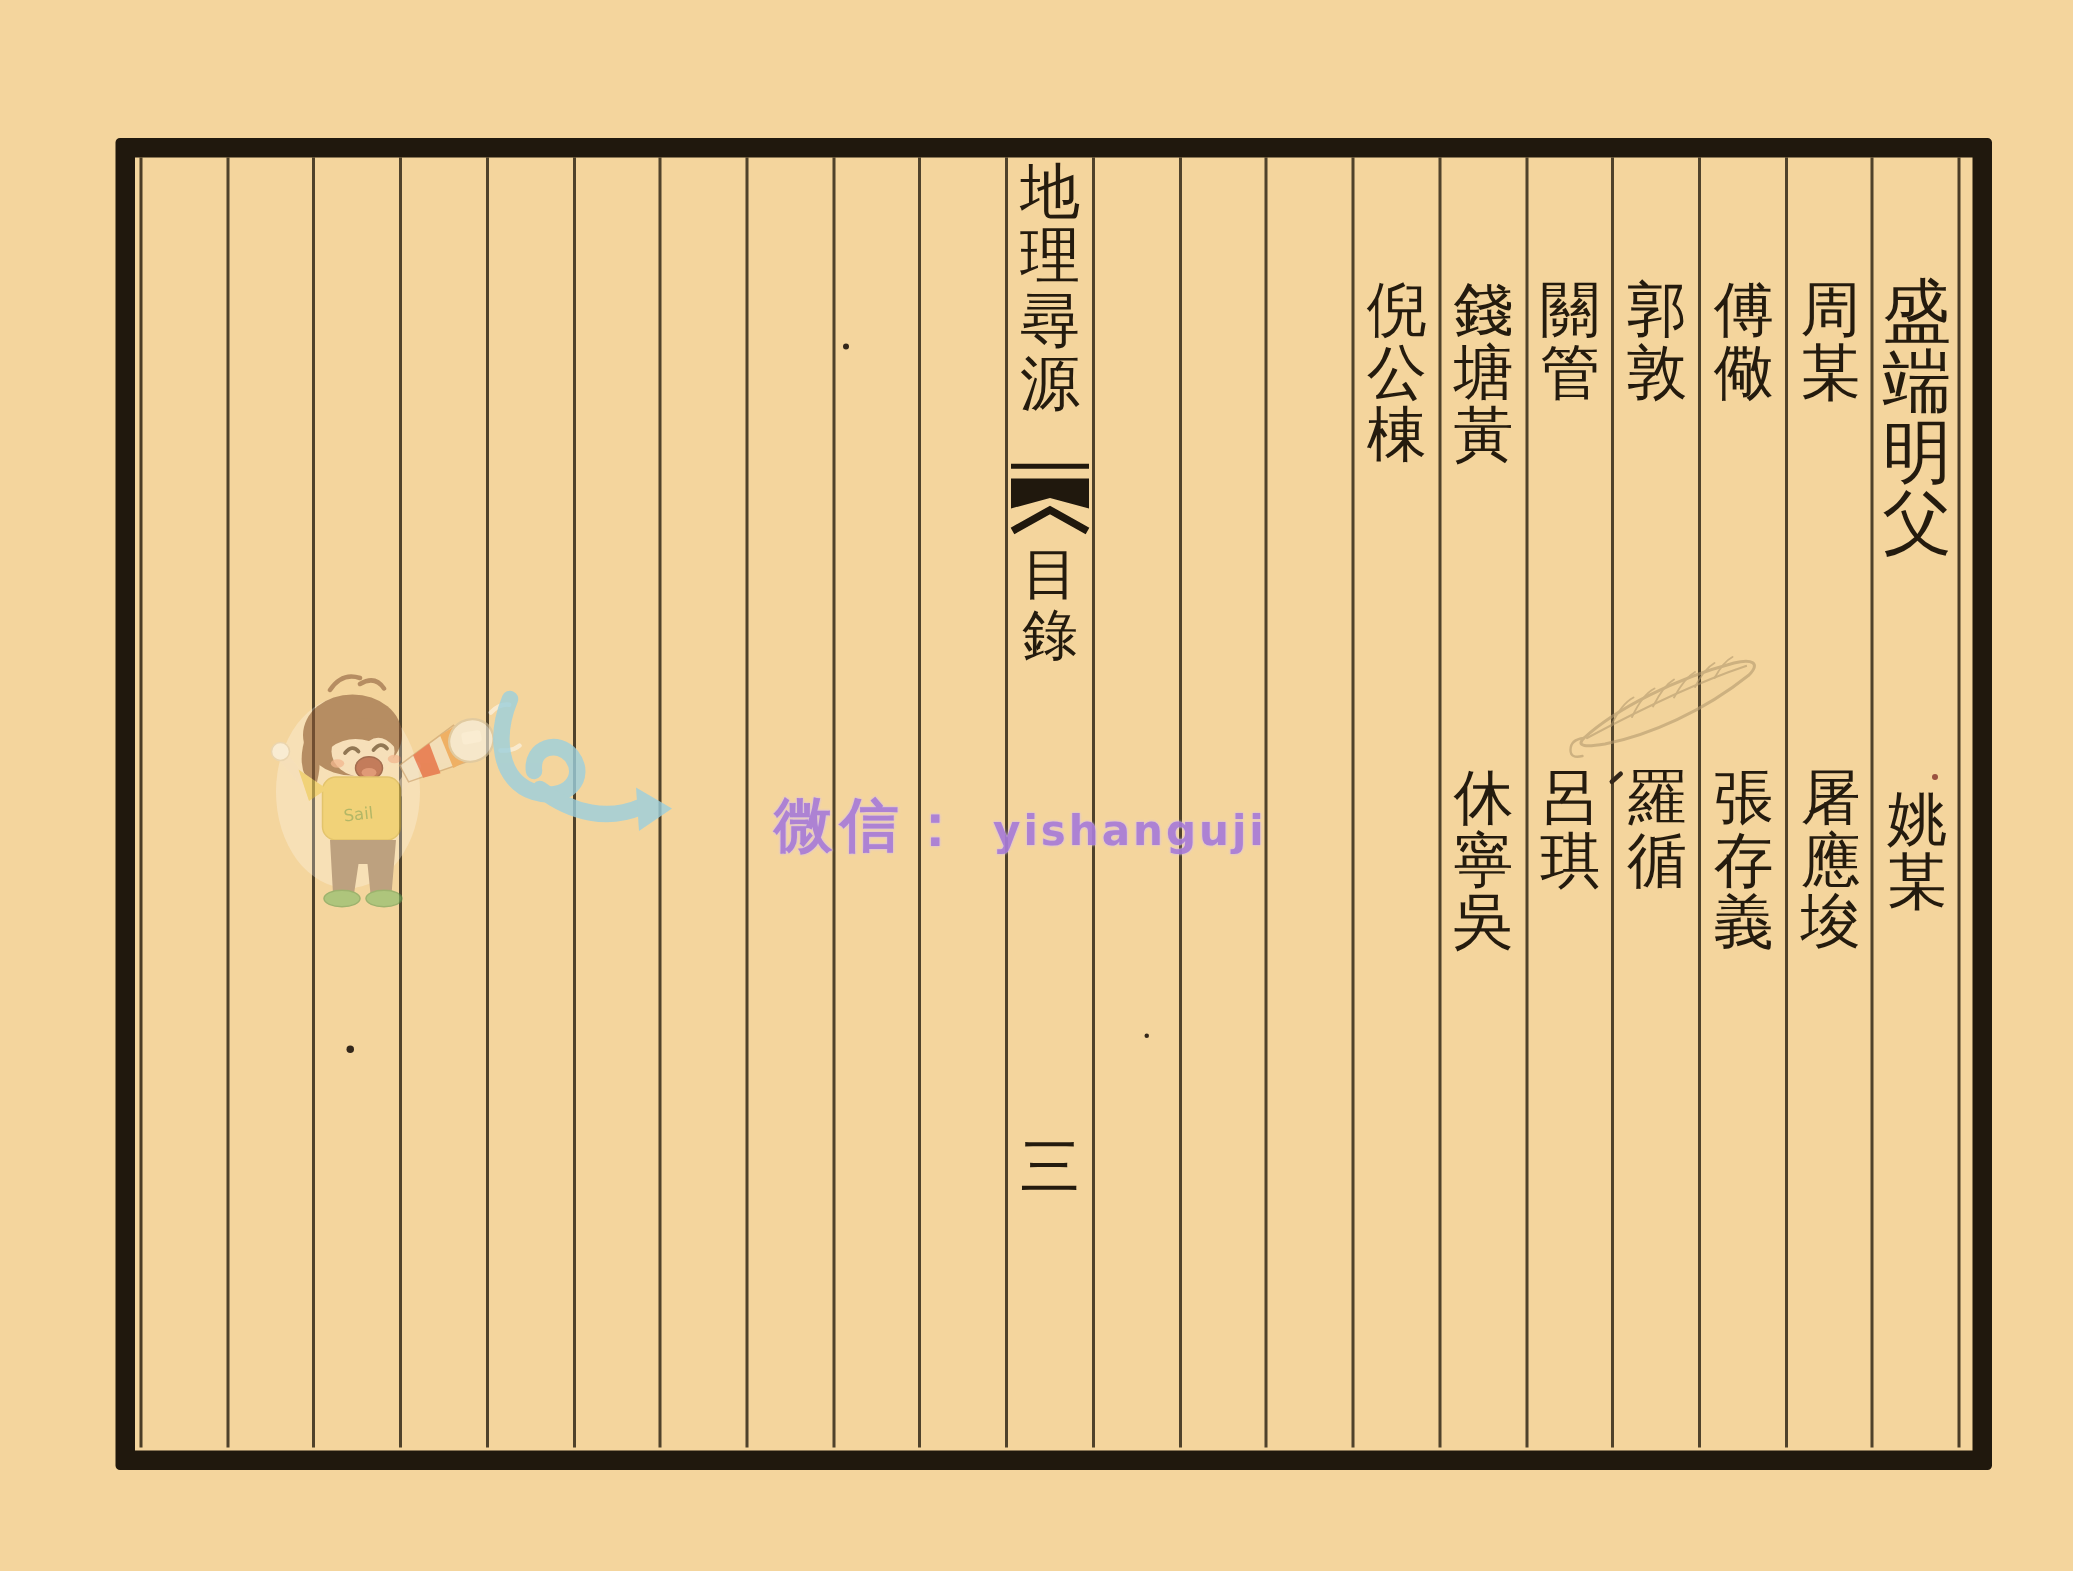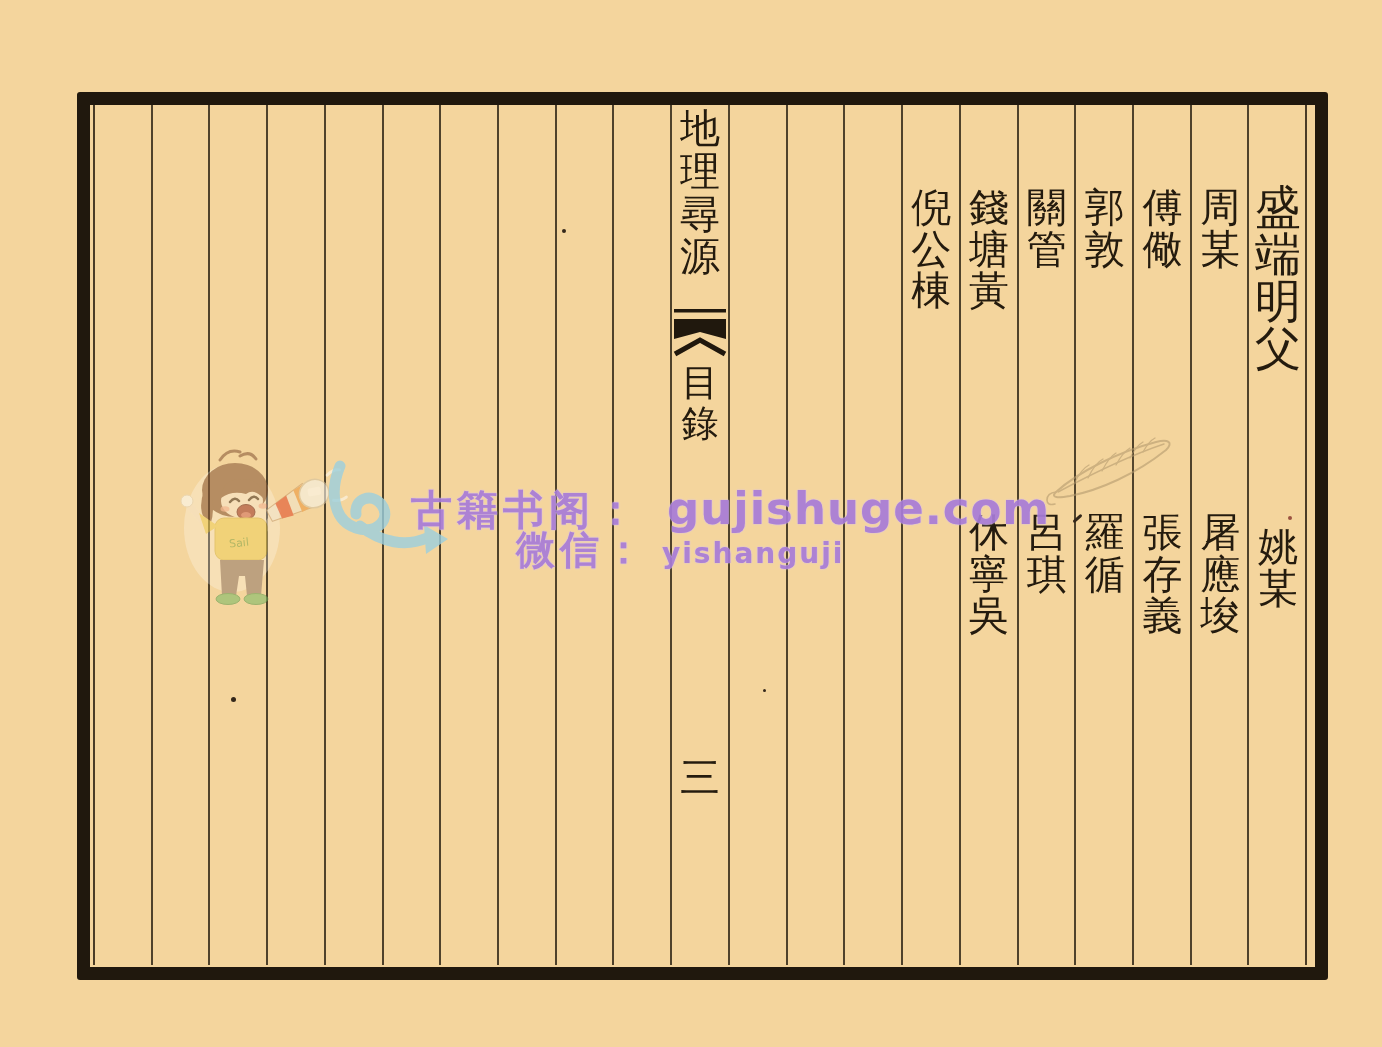--- a/index.html
+++ b/index.html
@@ -219,24 +219,20 @@
       <rect x="130" y="44" width="13" height="8" rx="2" fill="#fdfaf0" stroke="#cbb castellana" stroke-width="0"></rect>
       <path d="M152,34 q7,-5 13,-3 M154,60 q8,2 13,-1" stroke="#fff" stroke-width="3" fill="none" stroke-linecap="round" opacity="0.8"></path>
     </g>
     <g opacity="0.8">
       <path d="M160,18 C150,42 152,72 176,80 C198,87 212,70 201,56 C192,45 174,50 176,66" stroke="#9cd0de" stroke-width="11" fill="none" stroke-linecap="round"></path>
       <path d="M180,78 C202,95 226,99 247,90" stroke="#9cd0de" stroke-width="11" fill="none" stroke-linecap="round"></path>
       <polygon points="244,77 268,91 246,106" fill="#9cd0de"></polygon>
     </g>
   </svg>
 
-  <div class="wm wm1">
-    <span class="cjk">古籍书阁：</span>
-    <span class="latin">gujishuge.com</span>
-  </div>
   <div class="wm wm2">
     <span class="cjk">微信：</span>
     <span class="latin">yishanguji</span>
   </div>
 
   <div class="speck" style="left:562px;top:229px;width:4px;height:4px;"></div>
   <div class="speck" style="left:231px;top:697px;width:5px;height:5px;"></div>
   <div class="speck" style="left:763px;top:689px;width:3px;height:3px;"></div>
   <div class="speck" style="left:1288px;top:516px;width:4px;height:4px;background:#9a5240;"></div>
   <div class="tick" style="left:1072px;top:517px;width:11px;height:3px;"></div>

